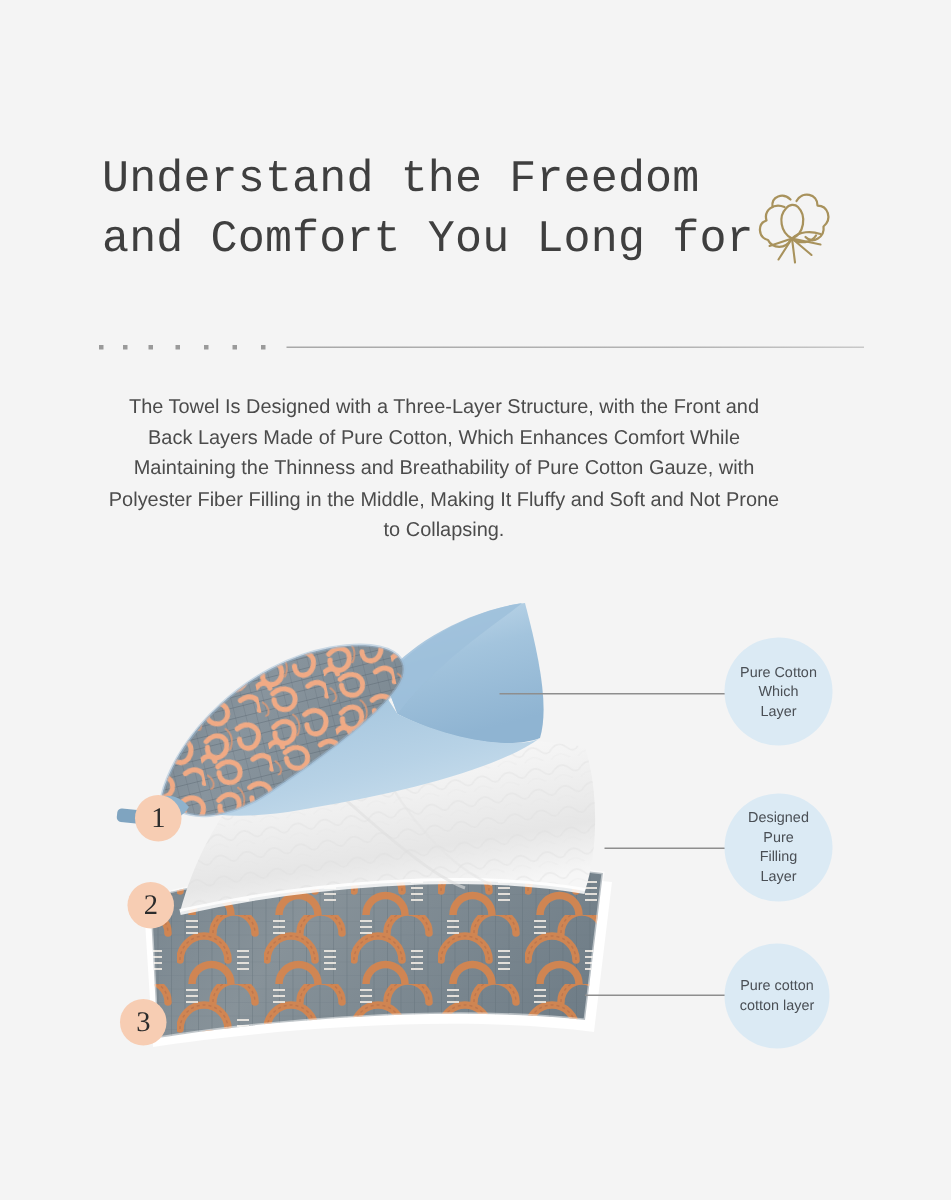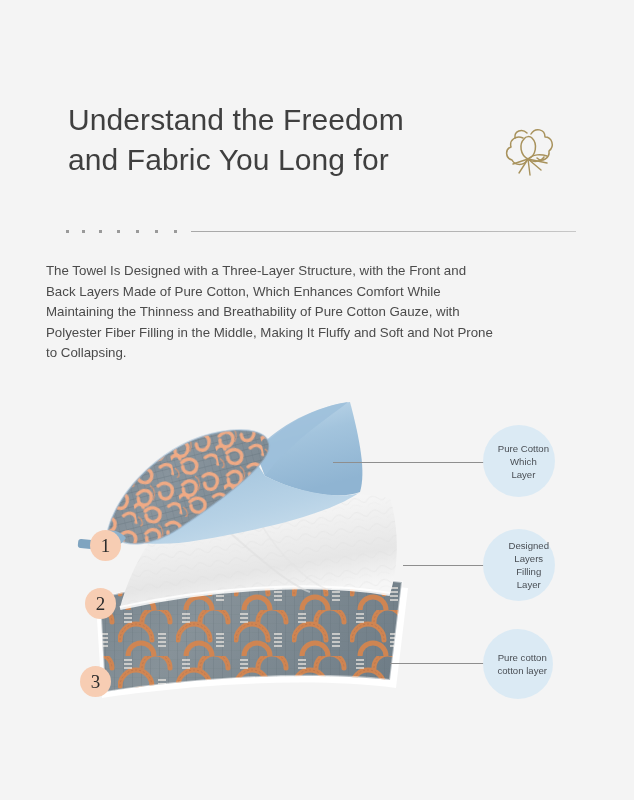--- a/index.html
+++ b/index.html
@@ -20,20 +20,21 @@
     position: absolute;
     left: 0; top: 0;
     width: 634px;
     height: 215px;
   }
   #title-block {
     position: absolute;
     left: 68px;
     top: 100px;
     width: 420px;
+    font-family: Liberation Mono, monospace;
   }
   .title-line {
     font-size: 30px;
     font-weight: 300;
     color: #3f3f3f;
     line-height: 40px;
     letter-spacing: 0.1px;
     white-space: nowrap;
   }
   #cotton-icon {
@@ -70,27 +71,27 @@
     left: 125px;
     top: 5px;
     width: 385px;
     height: 1px;
     background: linear-gradient(to right, #a8a8a8, #b4b4b4 70%, #c8c8c8);
   }
 
   
   #paragraph {
     position: absolute;
-    left: 46px;
+    left: 72px;
     top: 248px;
     width: 448px;
     font-size: 13.3px;
     line-height: 20.5px;
     color: #4b4b4b;
-    text-align: left;
+    text-align: center;
   }
 
   
   #diagram {
     position: absolute;
     left: 0;
     top: 370px;
     width: 634px;
     height: 370px;
   }
@@ -130,41 +131,41 @@
     z-index: 12;
   }
 
   
   .callout {
     position: absolute;
     border-radius: 50%;
     background: #dbeaf4;
     display: flex;
     align-items: center;
-    justify-content: flex-end;
+    justify-content: center;
     text-align: center;
     color: #4a4f55;
     z-index: 13;
   }
   .callout-text {
     font-size: 9.6px;
     line-height: 13px;
     padding: 0 6px;
   }
 
   svg.fabric { display: block; }
 </style>
 </head>
 <body>
 
 <div id="header">
 
   <div id="title-block">
     <div class="title-line">Understand the Freedom</div>
-    <div class="title-line">and Fabric You Long for</div>
+    <div class="title-line">and Comfort You Long for</div>
   </div>
 
   <div id="cotton-icon">
     <svg viewBox="0 0 66 66" width="66" height="66" class="fabric">
       <g fill="none" stroke="#a8925c" stroke-width="1.5" stroke-linecap="round" stroke-linejoin="round">
         <path d="M26 20 C19 17, 12 22, 14 29 C8 31, 8 40, 15 42 C18 48, 27 48, 30 42"></path>
         <path d="M30 15 C25 10, 17 13, 18 20"></path>
         <path d="M34 16 C38 9, 48 11, 48 19 C55 19, 58 28, 52 33 C53 40, 45 45, 40 40"></path>
         <path d="M27 21 C22 26, 23 37, 31 41 C39 38, 41 26, 35 20 C33 18, 29 18, 27 21 Z"></path>
         <path d="M31 41 C36 45, 44 44, 47 39"></path>
@@ -355,21 +356,21 @@
     <div class="callout-text">
       <div>Pure Cotton</div>
       <div>Which</div>
       <div>Layer</div>
     </div>
   </div>
 
   <div class="callout" style="left:483px;top:159px;width:72px;height:72px;">
     <div class="callout-text">
       <div>Designed</div>
-      <div>Layers</div>
+      <div>Pure</div>
       <div>Filling</div>
       <div>Layer</div>
     </div>
   </div>
 
   <div class="callout" style="left:483px;top:259px;width:70px;height:70px;">
     <div class="callout-text">
       <div>Pure cotton</div>
       <div>cotton layer</div>
     </div>

